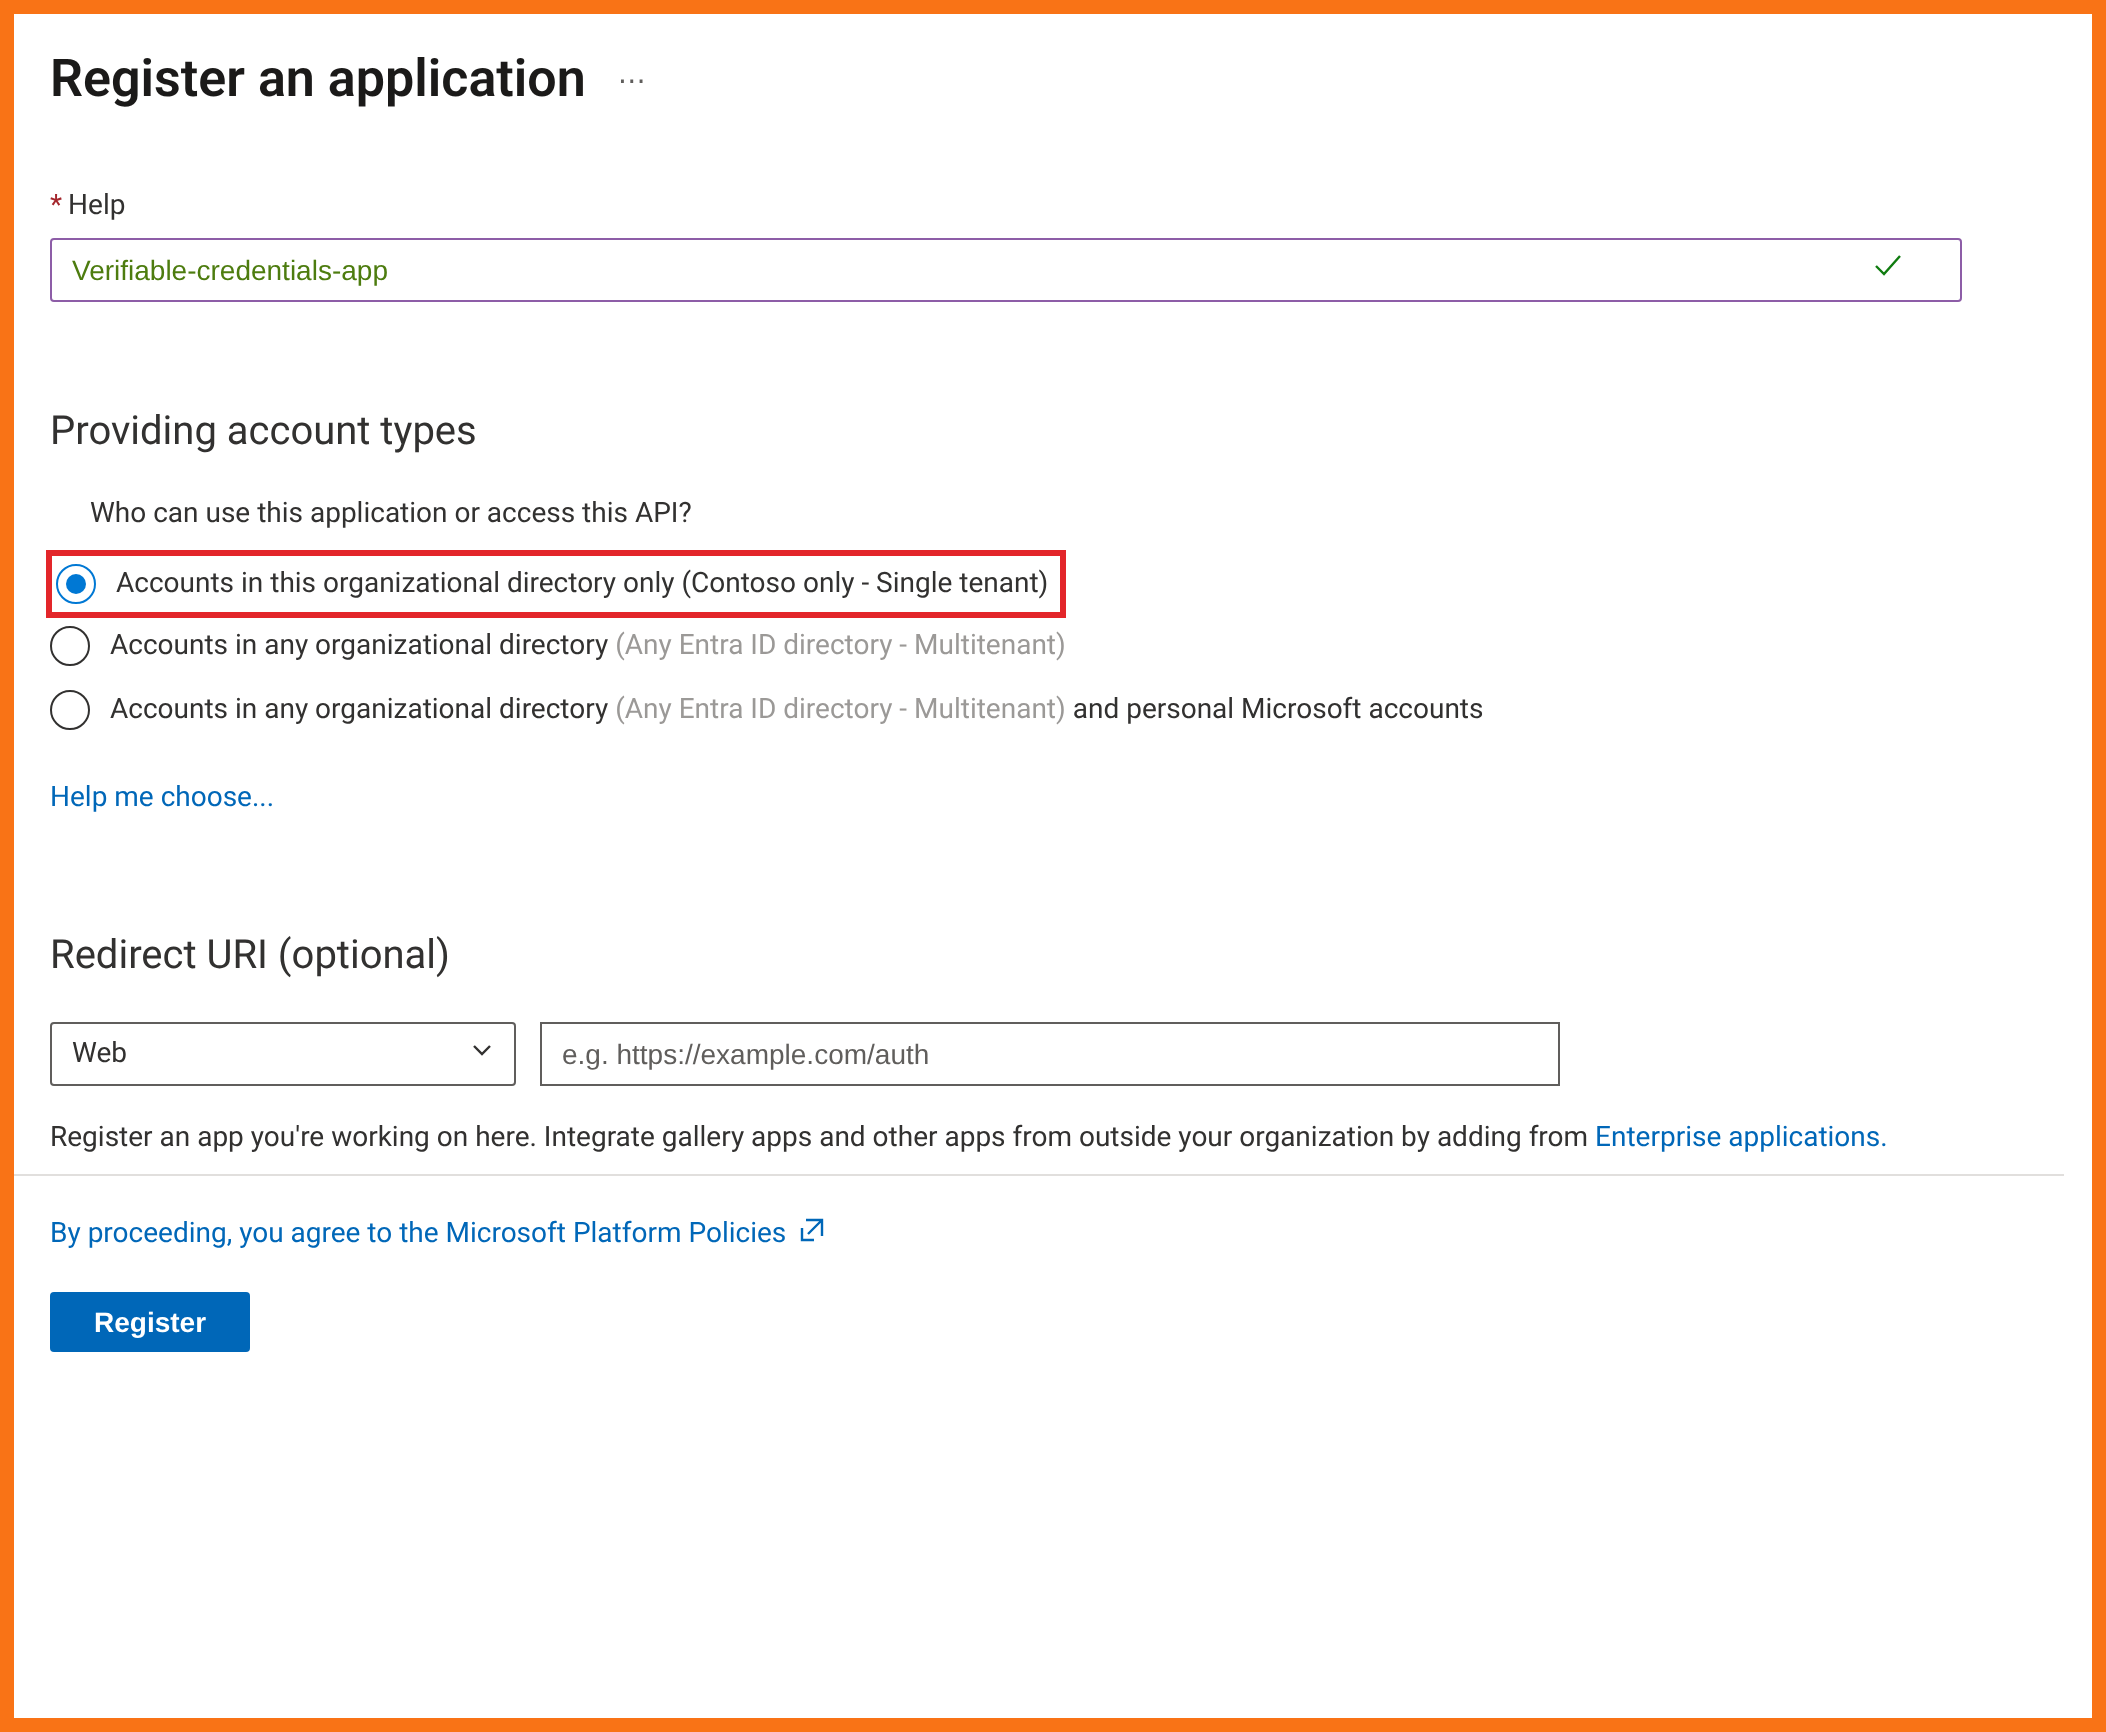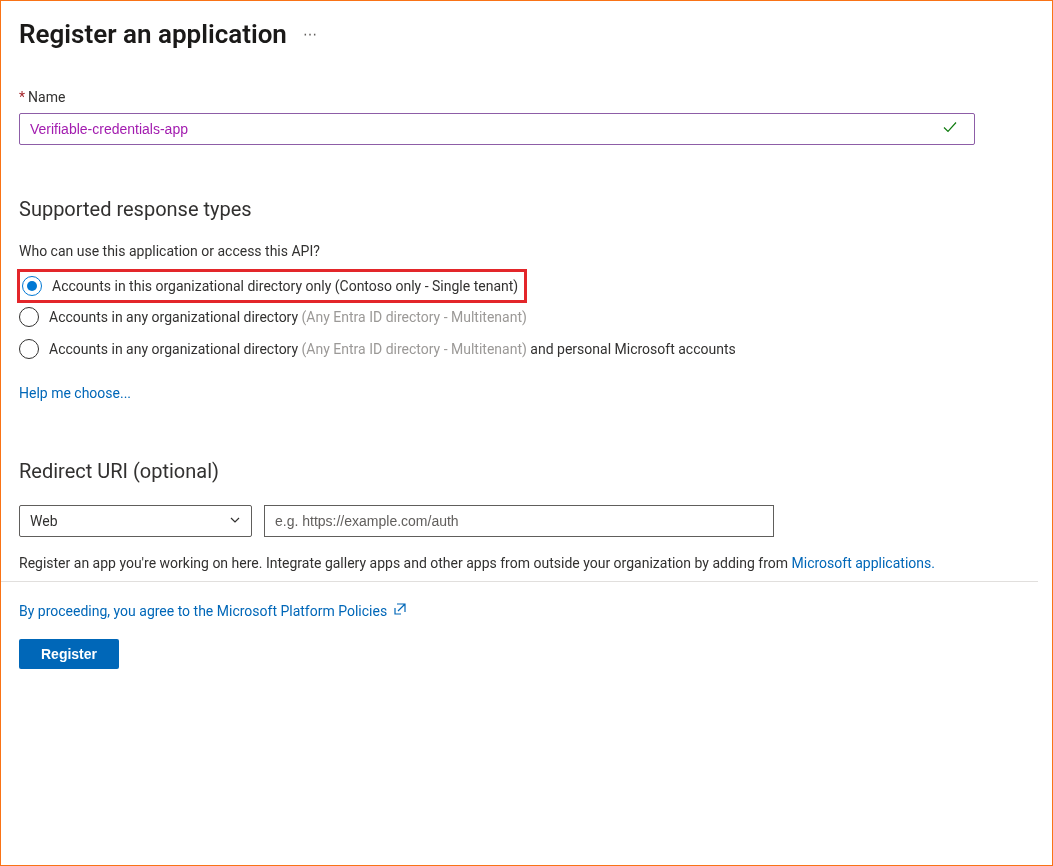--- a/index.html
+++ b/index.html
@@ -4,21 +4,21 @@
   <style>
     * { box-sizing: border-box; margin: 0; padding: 0; }
     body {
       font-family: "Segoe UI", -apple-system, BlinkMacSystemFont, Roboto, sans-serif;
       font-size: 14px;
       color: #323130;
       background: #fff;
       width: 1053px;
     }
     .page {
-      border: 1px solid #f97316;
+      border: 7px solid #f97316;
       padding: 18px 32px 24px 18px;
       position: relative;
       min-height: 866px;
     }
     .header-row {
       display: flex;
       align-items: center;
       gap: 16px;
       margin-bottom: 40px;
     }
@@ -49,37 +49,38 @@
       margin-bottom: 52px;
     }
     .text-input {
       width: 956px;
       height: 32px;
       padding: 0 34px 0 10px;
       font-size: 14px;
       border: 1px solid #8d5da7;
       border-radius: 2px;
       outline: none;
-      color: #a21caf;
+      color: #4d7c0f;
     }
     .check-icon {
       position: absolute;
       right: 62px;
       top: 50%;
       transform: translateY(-50%);
       color: #107c10;
     }
     h2.section-title {
       font-size: 20px;
       font-weight: 400;
       color: #323130;
       margin-bottom: 22px;
     }
     .sub-q {
       margin-bottom: 14px;
+      margin-left: 20px;
     }
     .radio-list { margin-bottom: 20px; }
     .radio-row {
       display: flex;
       align-items: center;
       gap: 10px;
       padding: 6px 0;
       font-size: 14px;
     }
     .radio-row.highlight {
@@ -159,33 +160,33 @@
 
 <div class="page">
 
   <div class="header-row">
     <h1>Register an application</h1>
     <span class="more-icon">⋯</span>
   </div>
 
   
   <div class="field-label">
-    <span class="required-star">*</span><span>Name</span>
+    <span class="required-star">*</span><span>Help</span>
   </div>
   <div class="input-wrap">
     <input type="text" class="text-input" value="Verifiable-credentials-app" style="">
     <span class="check-icon">
       <svg width="16" height="16" viewBox="0 0 16 16">
           <path fill="none" stroke="#107c10" stroke-width="1.2" d="M2 8 L6 12 L14 3"></path>
         </svg>
     </span>
   </div>
 
   
-  <h2 class="section-title">Supported response types</h2>
+  <h2 class="section-title">Providing account types</h2>
   <div class="sub-q">Who can use this application or access this API?</div>
 
   <div class="radio-list">
     <div class="radio-row highlight">
       <span class="radio selected"></span>
       <span>Accounts in this organizational directory only (Contoso only - Single tenant)</span>
     </div>
     <div class="radio-row">
       <span class="radio"></span>
       <span><span>Accounts in any organizational directory </span><span class="options-grey">(Any Entra ID directory - Multitenant)</span></span>
@@ -207,21 +208,21 @@
       <span>
         <svg width="12" height="12" viewBox="0 0 12 12">
             <path fill="none" stroke="#323130" stroke-width="1.2" d="M2 4 L6 8 L10 4"></path>
           </svg>
       </span>
     </div>
     <input type="text" class="uri-input" placeholder="e.g. https://example.com/auth" style="">
   </div>
 
   <div class="integrate-text">
-    <span>Register an app you're working on here. Integrate gallery apps and other apps from outside your organization by adding from </span><a class="link">Microsoft applications.</a>
+    <span>Register an app you're working on here. Integrate gallery apps and other apps from outside your organization by adding from </span><a class="link">Enterprise applications.</a>
   </div>
 
   <hr class="sep">
 
   <div class="policies-row">
     <a class="link">By proceeding, you agree to the Microsoft Platform Policies</a>
     <span class="ext-icon">
       <svg width="14" height="14" viewBox="0 0 14 14">
           <path fill="none" stroke="#0067b8" stroke-width="1.2" d="M4 2 H12 V10 M12 2 L5 9 M2 6 V12 H8"></path>
         </svg>

